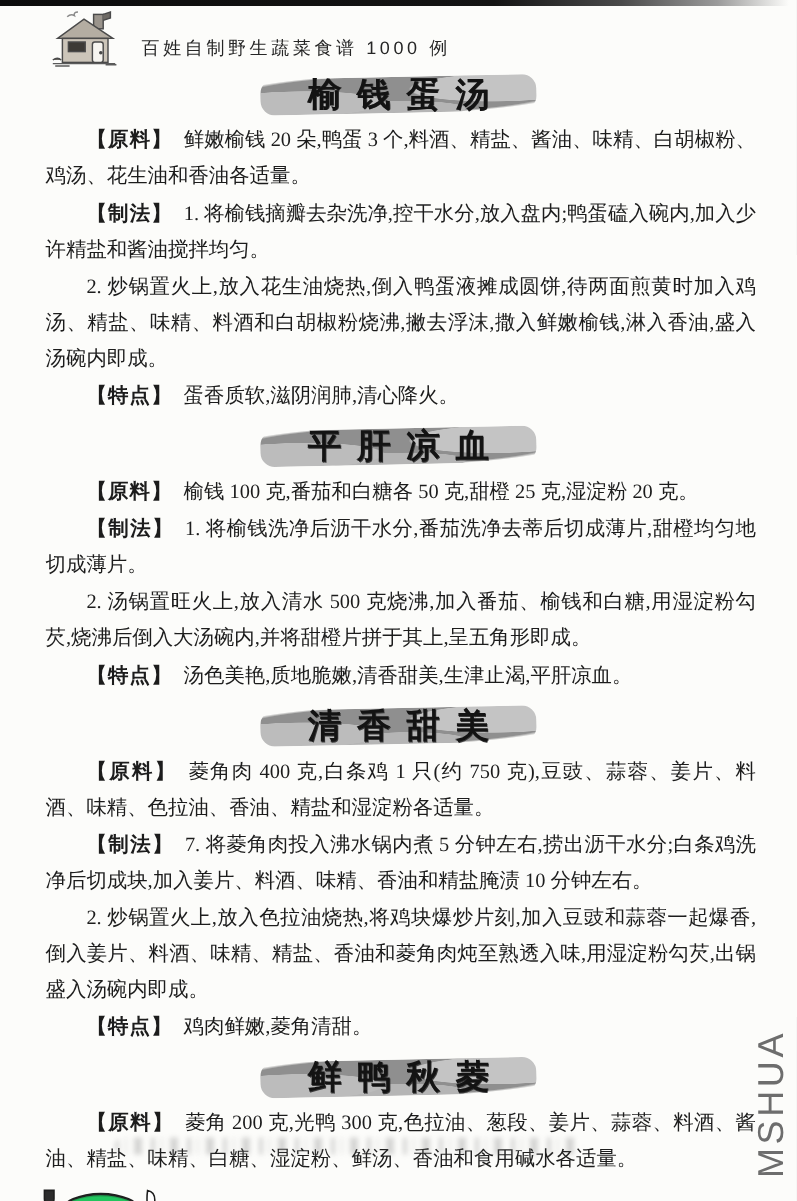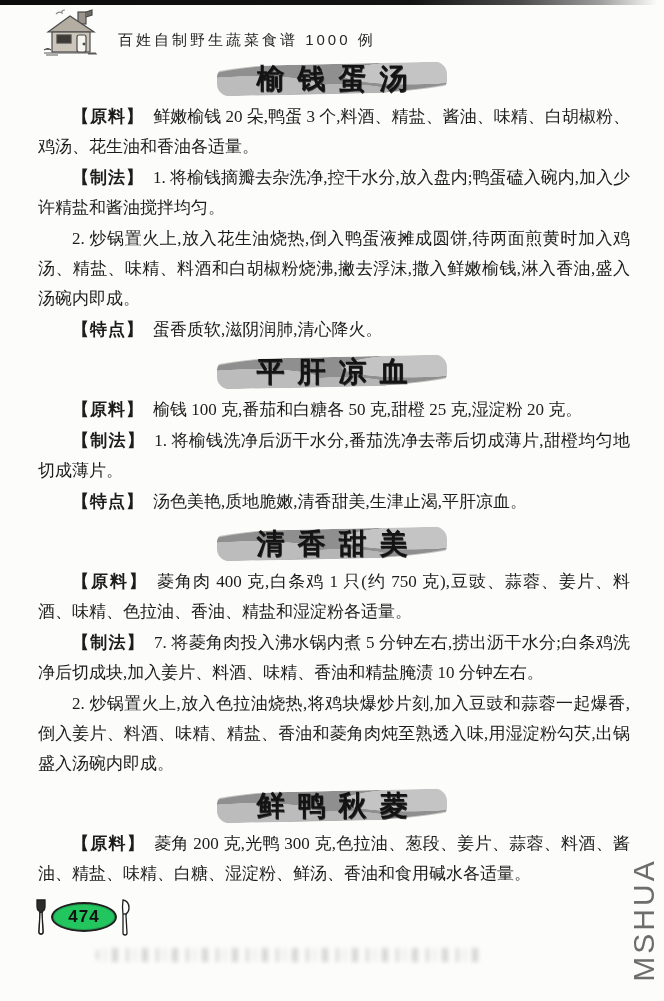--- a/index.html
+++ b/index.html
@@ -149,33 +149,35 @@
   </div>
 
   <div>
     <div class="banner">
       <span class="brush"></span>
       <span class="banner-title">平肝凉血</span>
     </div>
     <div class="recipe-body">
       <p class="para"><b class="lbl">【原料】</b><span>榆钱 100 克,番茄和白糖各 50 克,甜橙 25 克,湿淀粉 20 克。</span></p>
       <p class="para"><b class="lbl">【制法】</b><span>1. 将榆钱洗净后沥干水分,番茄洗净去蒂后切成薄片,甜橙均匀地切成薄片。</span></p>
+      <p class="para"><b class="lbl"></b><span>2. 汤锅置旺火上,放入清水 500 克烧沸,加入番茄、榆钱和白糖,用湿淀粉勾芡,烧沸后倒入大汤碗内,并将甜橙片拼于其上,呈五角形即成。</span></p>
       <p class="para"><b class="lbl">【特点】</b><span>汤色美艳,质地脆嫩,清香甜美,生津止渴,平肝凉血。</span></p>
     </div>
   </div>
 
   <div>
     <div class="banner">
       <span class="brush"></span>
       <span class="banner-title">清香甜美</span>
     </div>
     <div class="recipe-body">
       <p class="para"><b class="lbl">【原料】</b><span>菱角肉 400 克,白条鸡 1 只(约 750 克),豆豉、蒜蓉、姜片、料酒、味精、色拉油、香油、精盐和湿淀粉各适量。</span></p>
       <p class="para"><b class="lbl">【制法】</b><span>7. 将菱角肉投入沸水锅内煮 5 分钟左右,捞出沥干水分;白条鸡洗净后切成块,加入姜片、料酒、味精、香油和精盐腌渍 10 分钟左右。</span></p>
       <p class="para"><b class="lbl"></b><span>2. 炒锅置火上,放入色拉油烧热,将鸡块爆炒片刻,加入豆豉和蒜蓉一起爆香,倒入姜片、料酒、味精、精盐、香油和菱角肉炖至熟透入味,用湿淀粉勾芡,出锅盛入汤碗内即成。</span></p>
+      <p class="para"><b class="lbl">【特点】</b><span>鸡肉鲜嫩,菱角清甜。</span></p>
     </div>
   </div>
 
   <div>
     <div class="banner">
       <span class="brush"></span>
       <span class="banner-title">鲜鸭秋菱</span>
     </div>
     <div class="recipe-body">
       <p class="para"><b class="lbl">【原料】</b><span>菱角 200 克,光鸭 300 克,色拉油、葱段、姜片、蒜蓉、料酒、酱油、精盐、味精、白糖、湿淀粉、鲜汤、香油和食用碱水各适量。</span></p>

